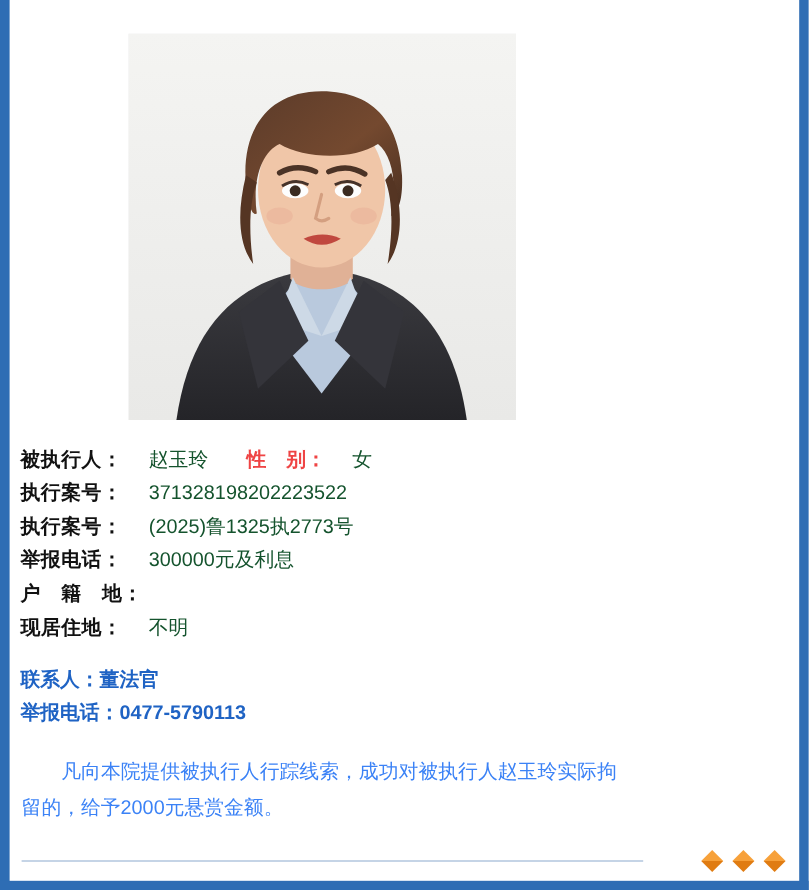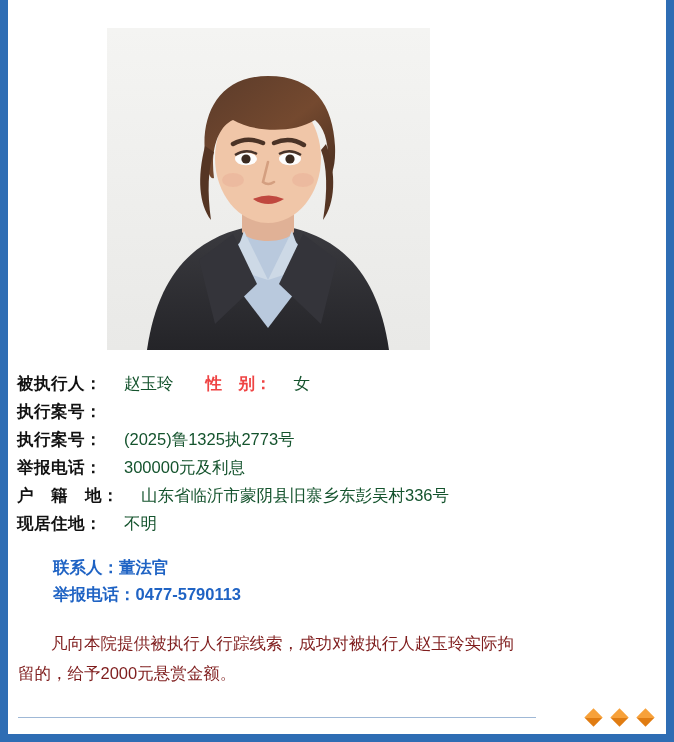--- a/index.html
+++ b/index.html
@@ -87,31 +87,30 @@
   }
 
   
   .contact {
     margin-top: 18px;
     padding-left: 3px;
     color: #1f63c4;
     font-weight: bold;
     font-size: 16.5px;
     line-height: 27px;
-    margin-left: 36px;
   }
   .contact .crow { white-space: nowrap; }
   .contact .cval { font-weight: bold; }
 
   
   .para {
     margin-top: 20px;
     padding: 0 8px 0 4px;
     font-size: 16.5px;
-    color: #7f1d1d;
+    color: #3b82f6;
     line-height: 30px;
     text-indent: 33px;
     text-align: justify;
   }
 
   
   .footer {
     position: absolute;
     left: 8px;
     right: 8px;
@@ -218,35 +217,35 @@
       <div class="row">
         <span class="lbl">被执行人</span>
           <span class="lbl">：</span>
         <span class="val">赵玉玲</span>
         <span class="lbl2">性　别：</span>
         <span class="val">女</span>
       </div>
       <div class="row">
         <span class="lbl">执行案号</span>
           <span class="lbl">：</span>
+        <span class="val">371328198202223522</span>
       </div>
       <div class="row">
         <span class="lbl">执行案号</span>
           <span class="lbl">：</span>
         <span class="val">(2025)鲁1325执2773号</span>
       </div>
       <div class="row">
         <span class="lbl">举报电话</span>
           <span class="lbl">：</span>
         <span class="val">300000元及利息</span>
       </div>
       <div class="row">
         <span class="lbl">户　籍　地</span>
           <span class="lbl">：</span>
-        <span class="val">山东省临沂市蒙阴县旧寨乡东彭吴村336号</span>
       </div>
       <div class="row">
         <span class="lbl">现居住地</span>
           <span class="lbl">：</span>
         <span class="val">不明</span>
       </div>
     </div>
 
     <div class="contact">
       <div class="crow">

